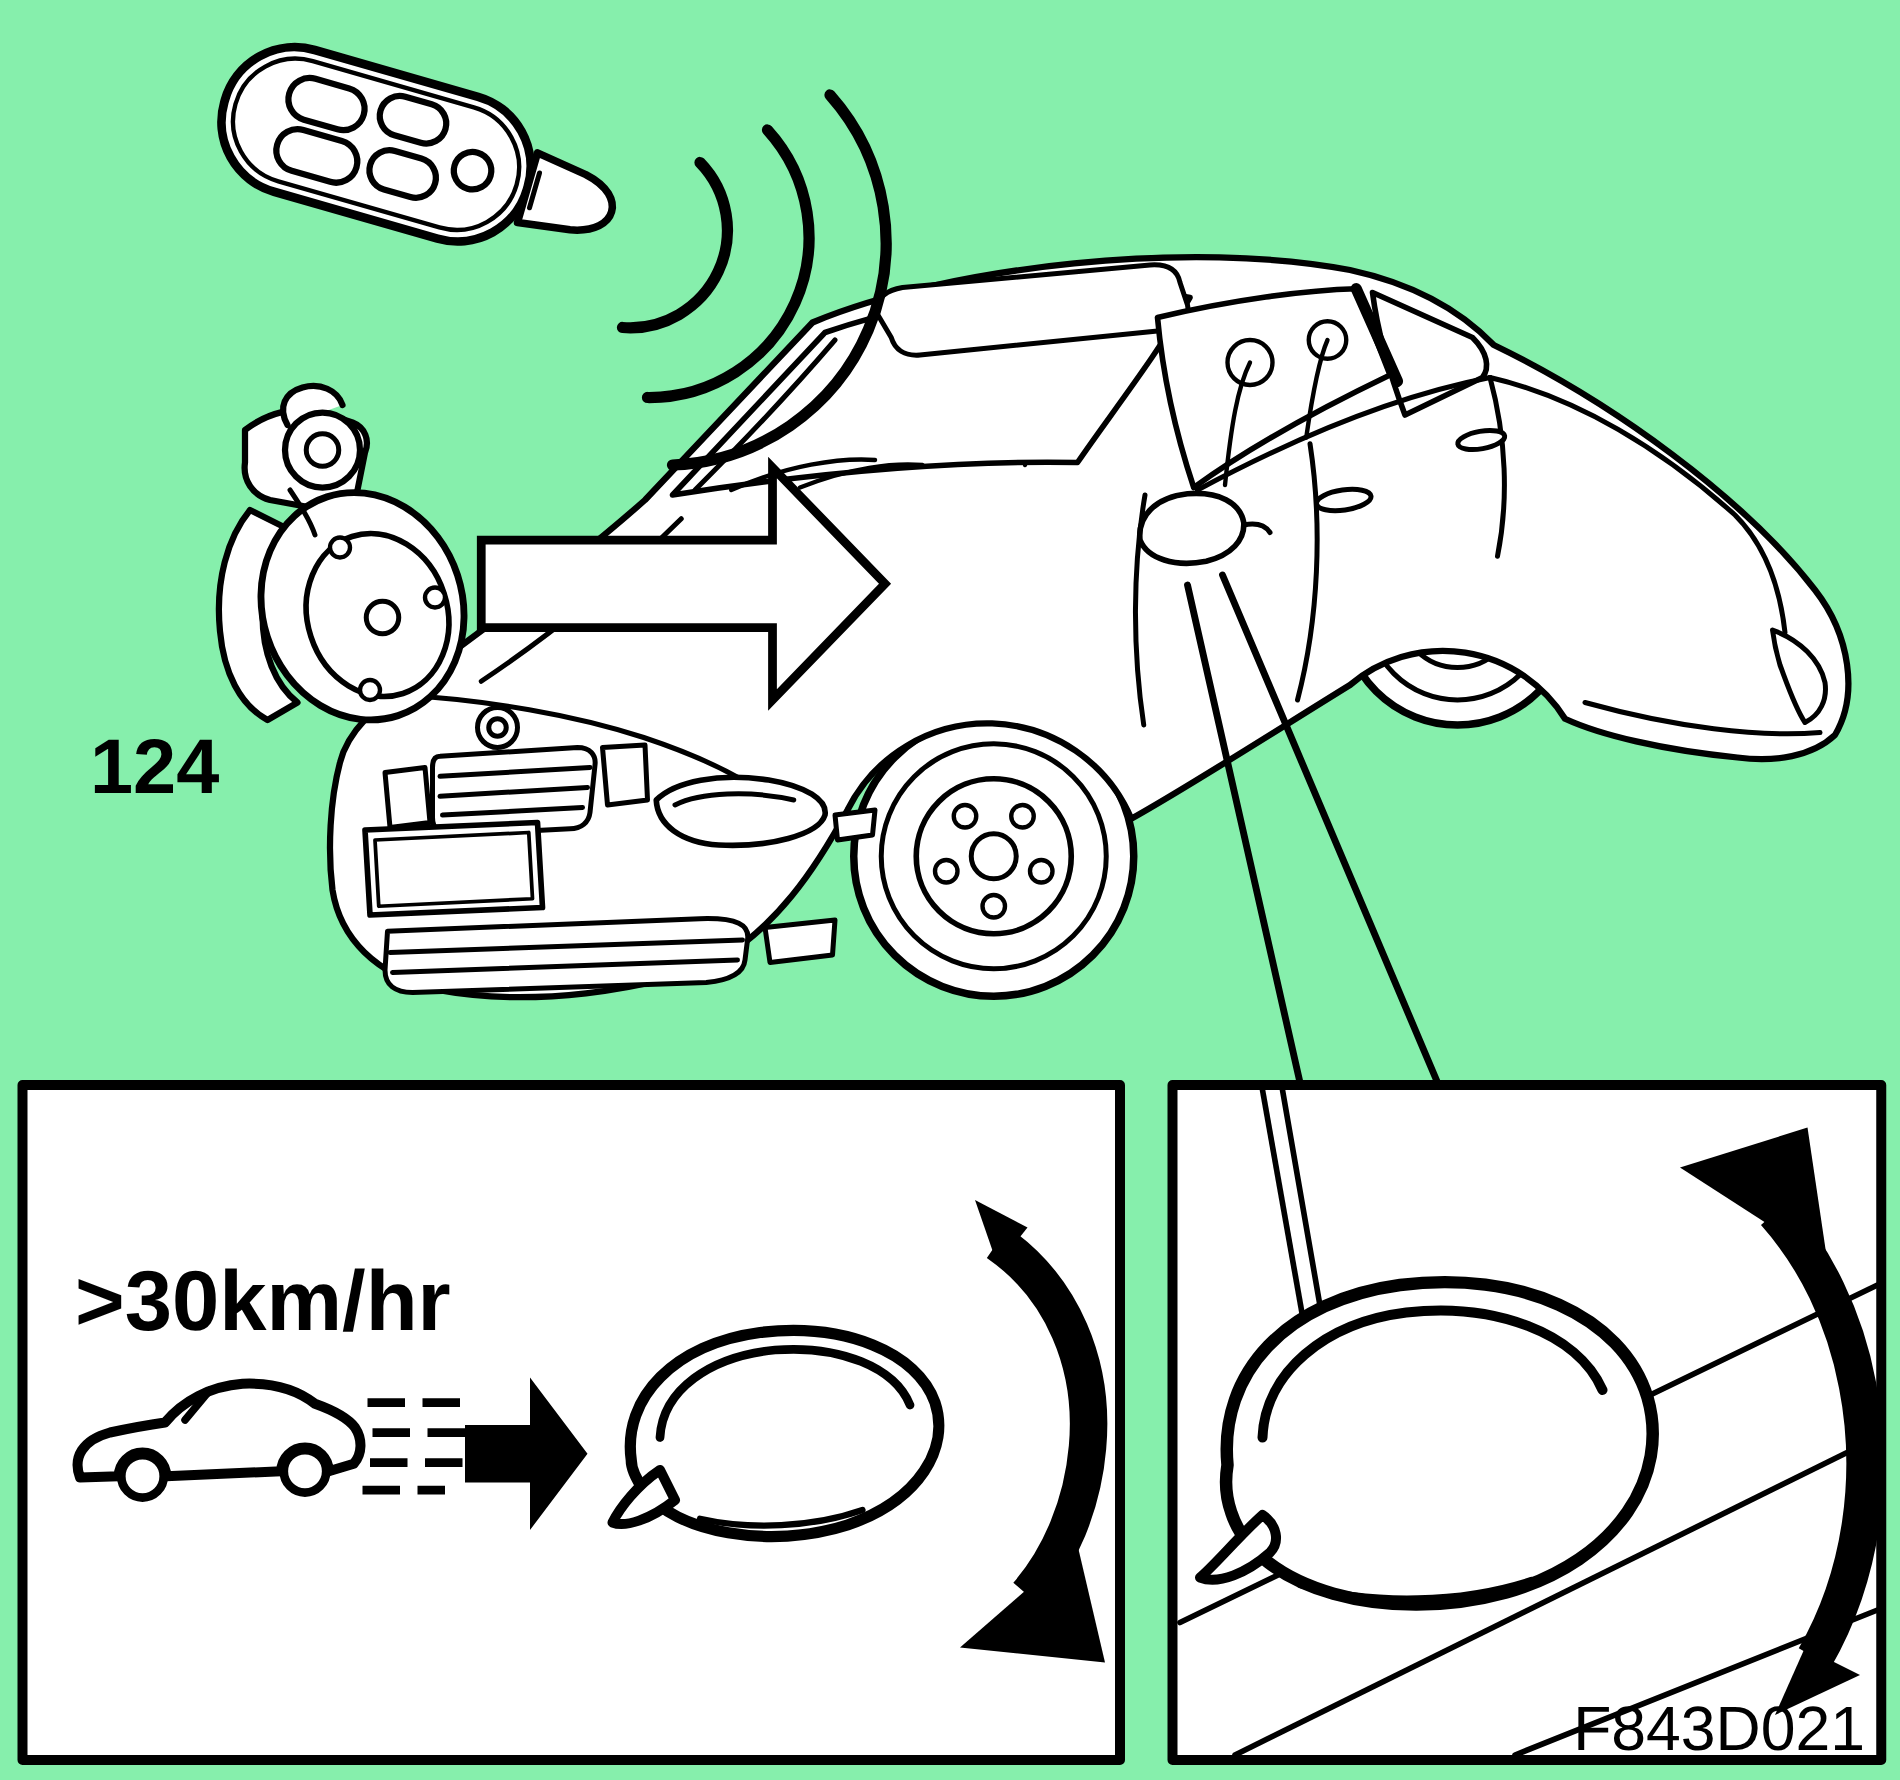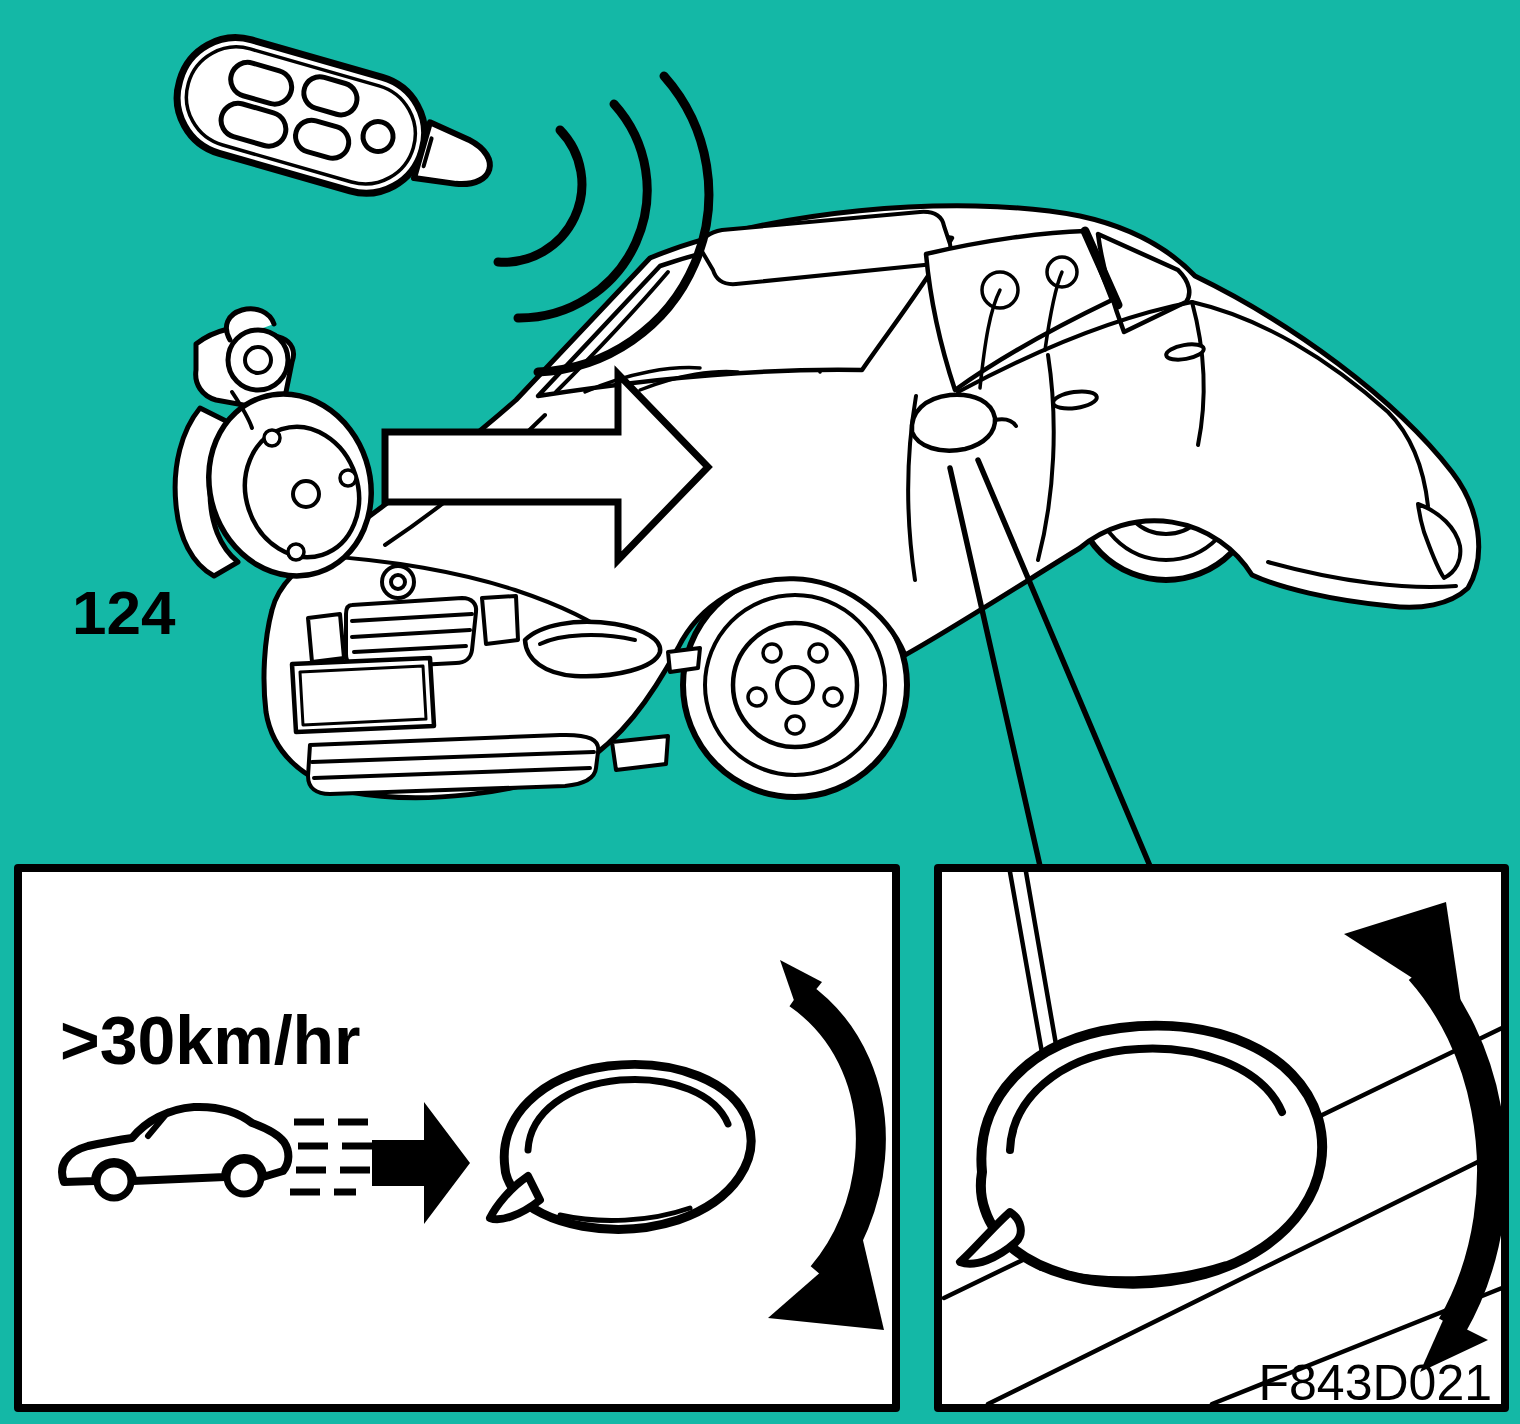--- a/index.html
+++ b/index.html
@@ -1,16 +1,16 @@
 <!DOCTYPE html>
 <html><head>
 <meta charset="utf-8">
 <style>
   html,body{margin:0;padding:0;background:#ffffff;}
-  .canvas{position:relative;width:1520px;height:1424px;background:#14b8a6;overflow:hidden;
+  .canvas{position:relative;width:1520px;height:1424px;background:#86efac;overflow:hidden;
           font-family:"Liberation Sans", sans-serif;}
   svg{display:block;}
   text{fill:#000000;}
   .label-bold{font-weight:700;}
   .label-reg{font-weight:400;}
 </style>
 </head>
 <body>
 
 <div class="canvas">

